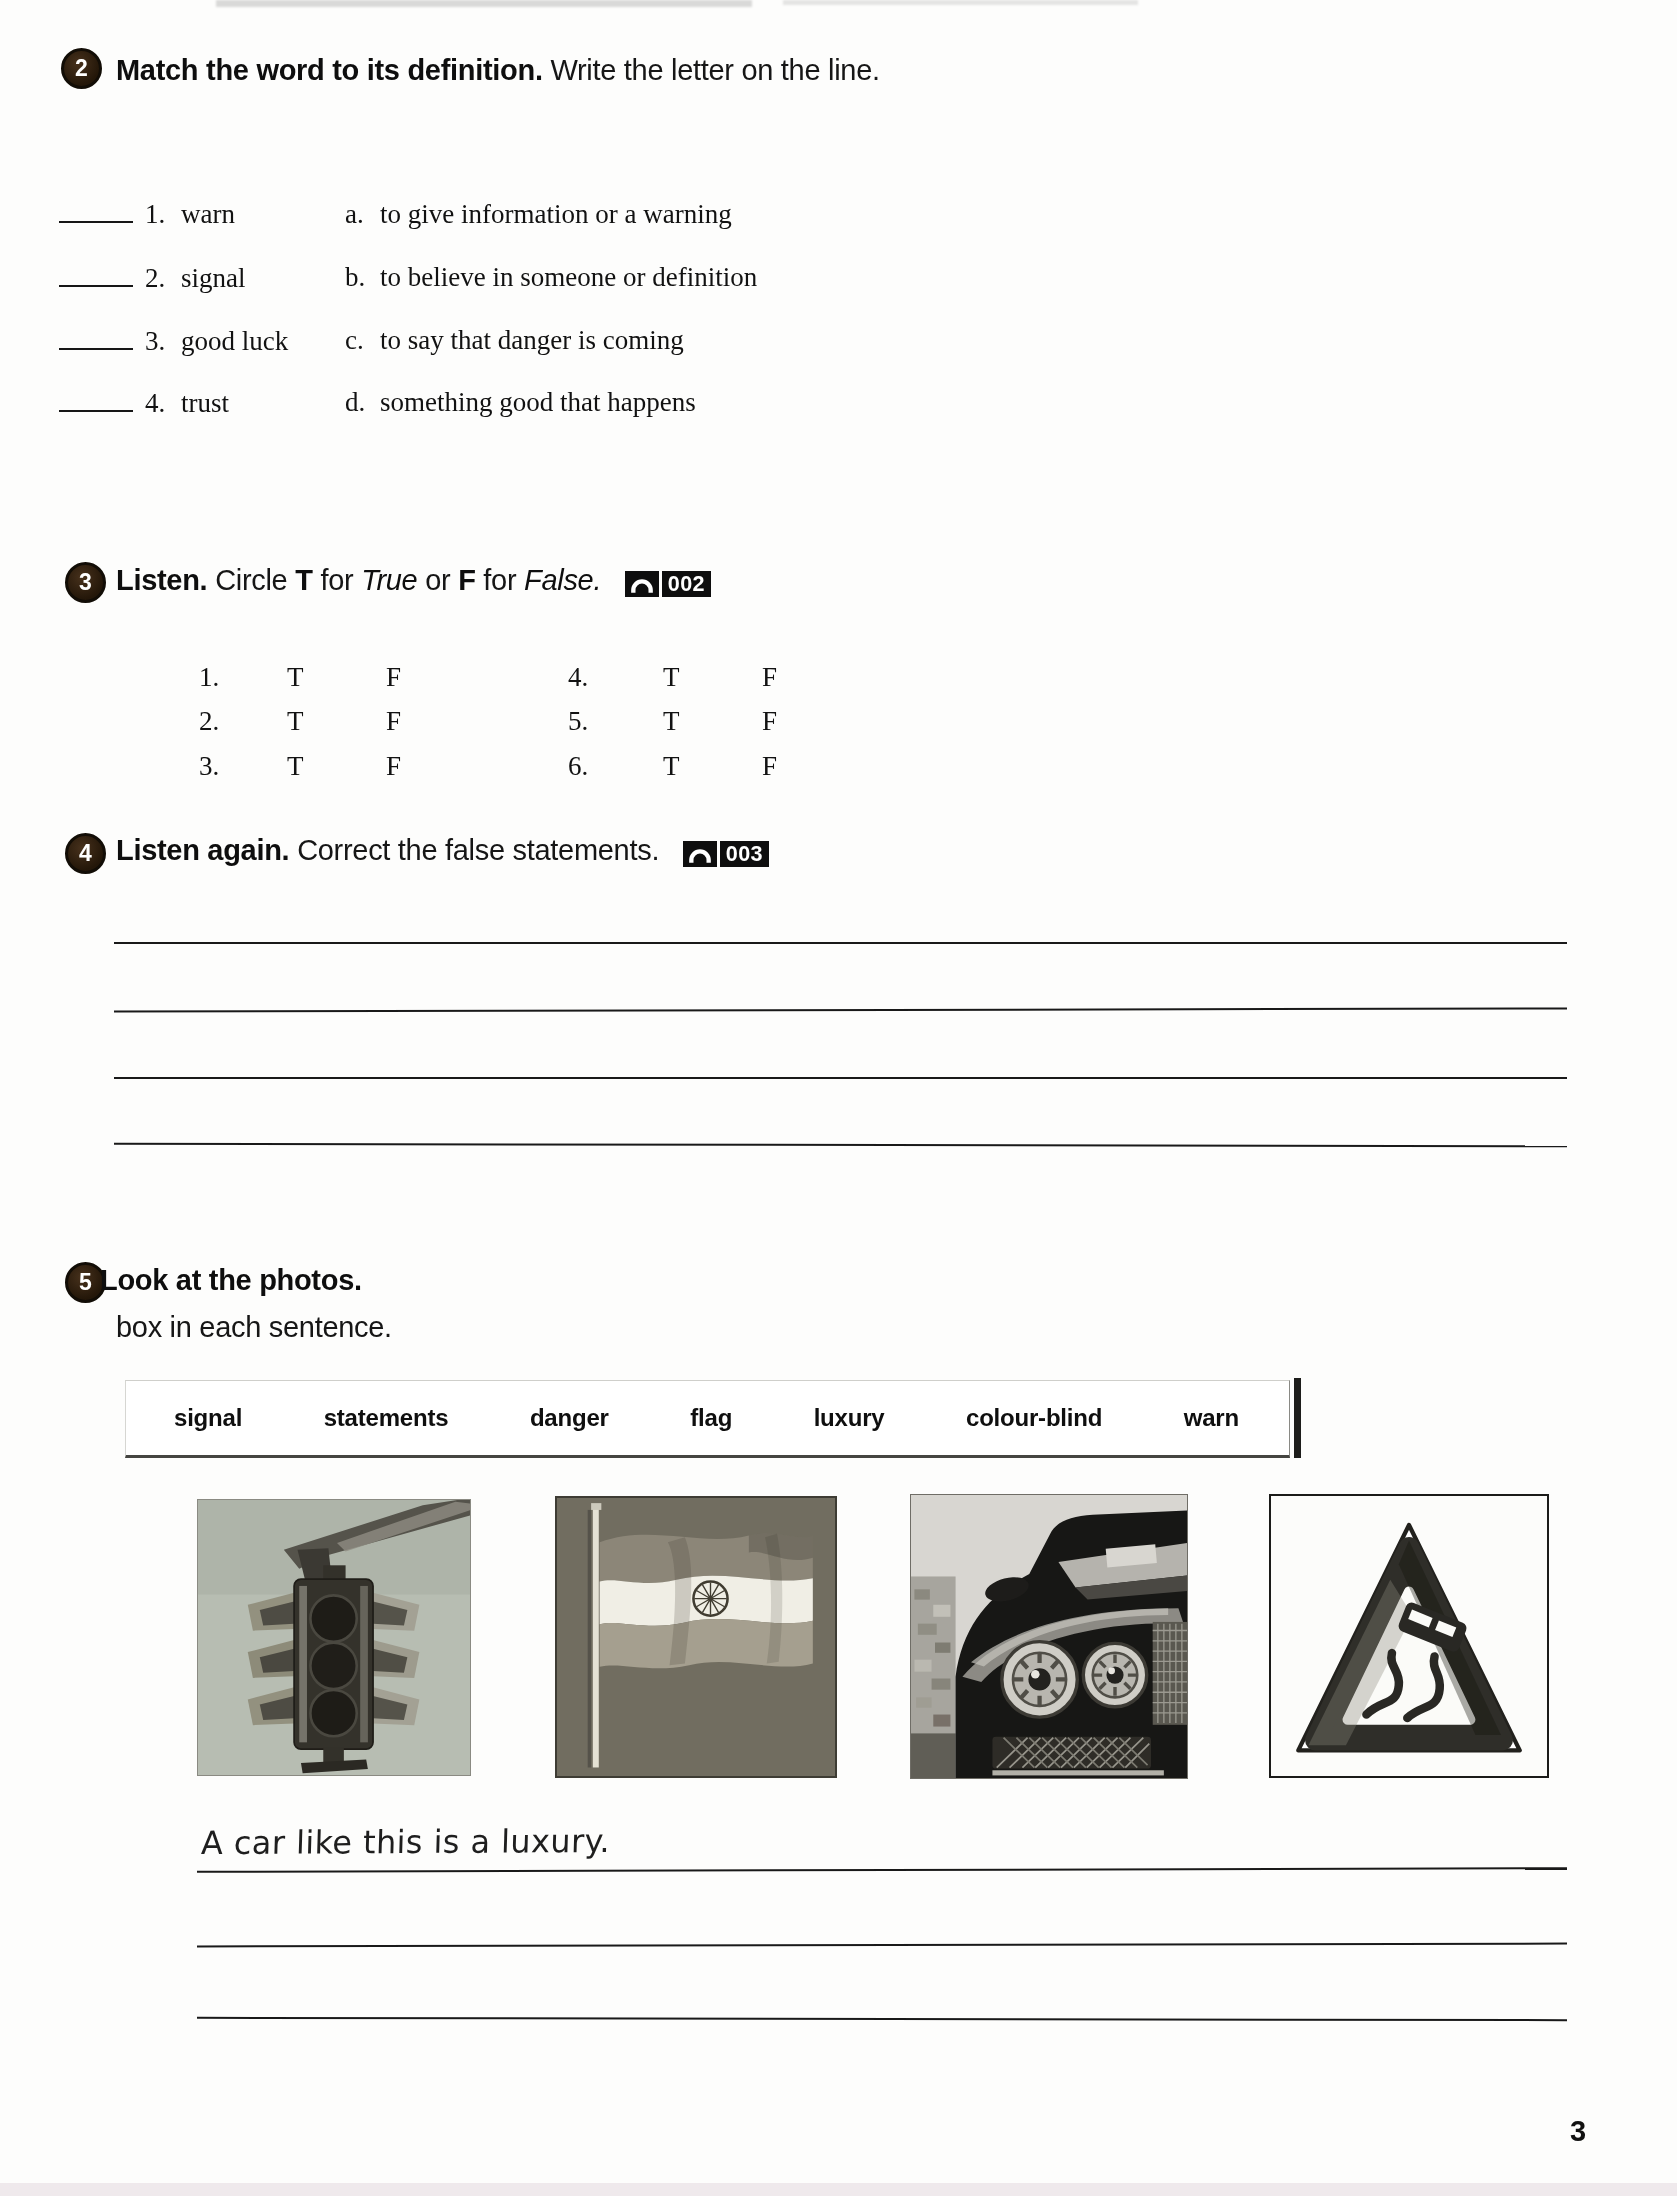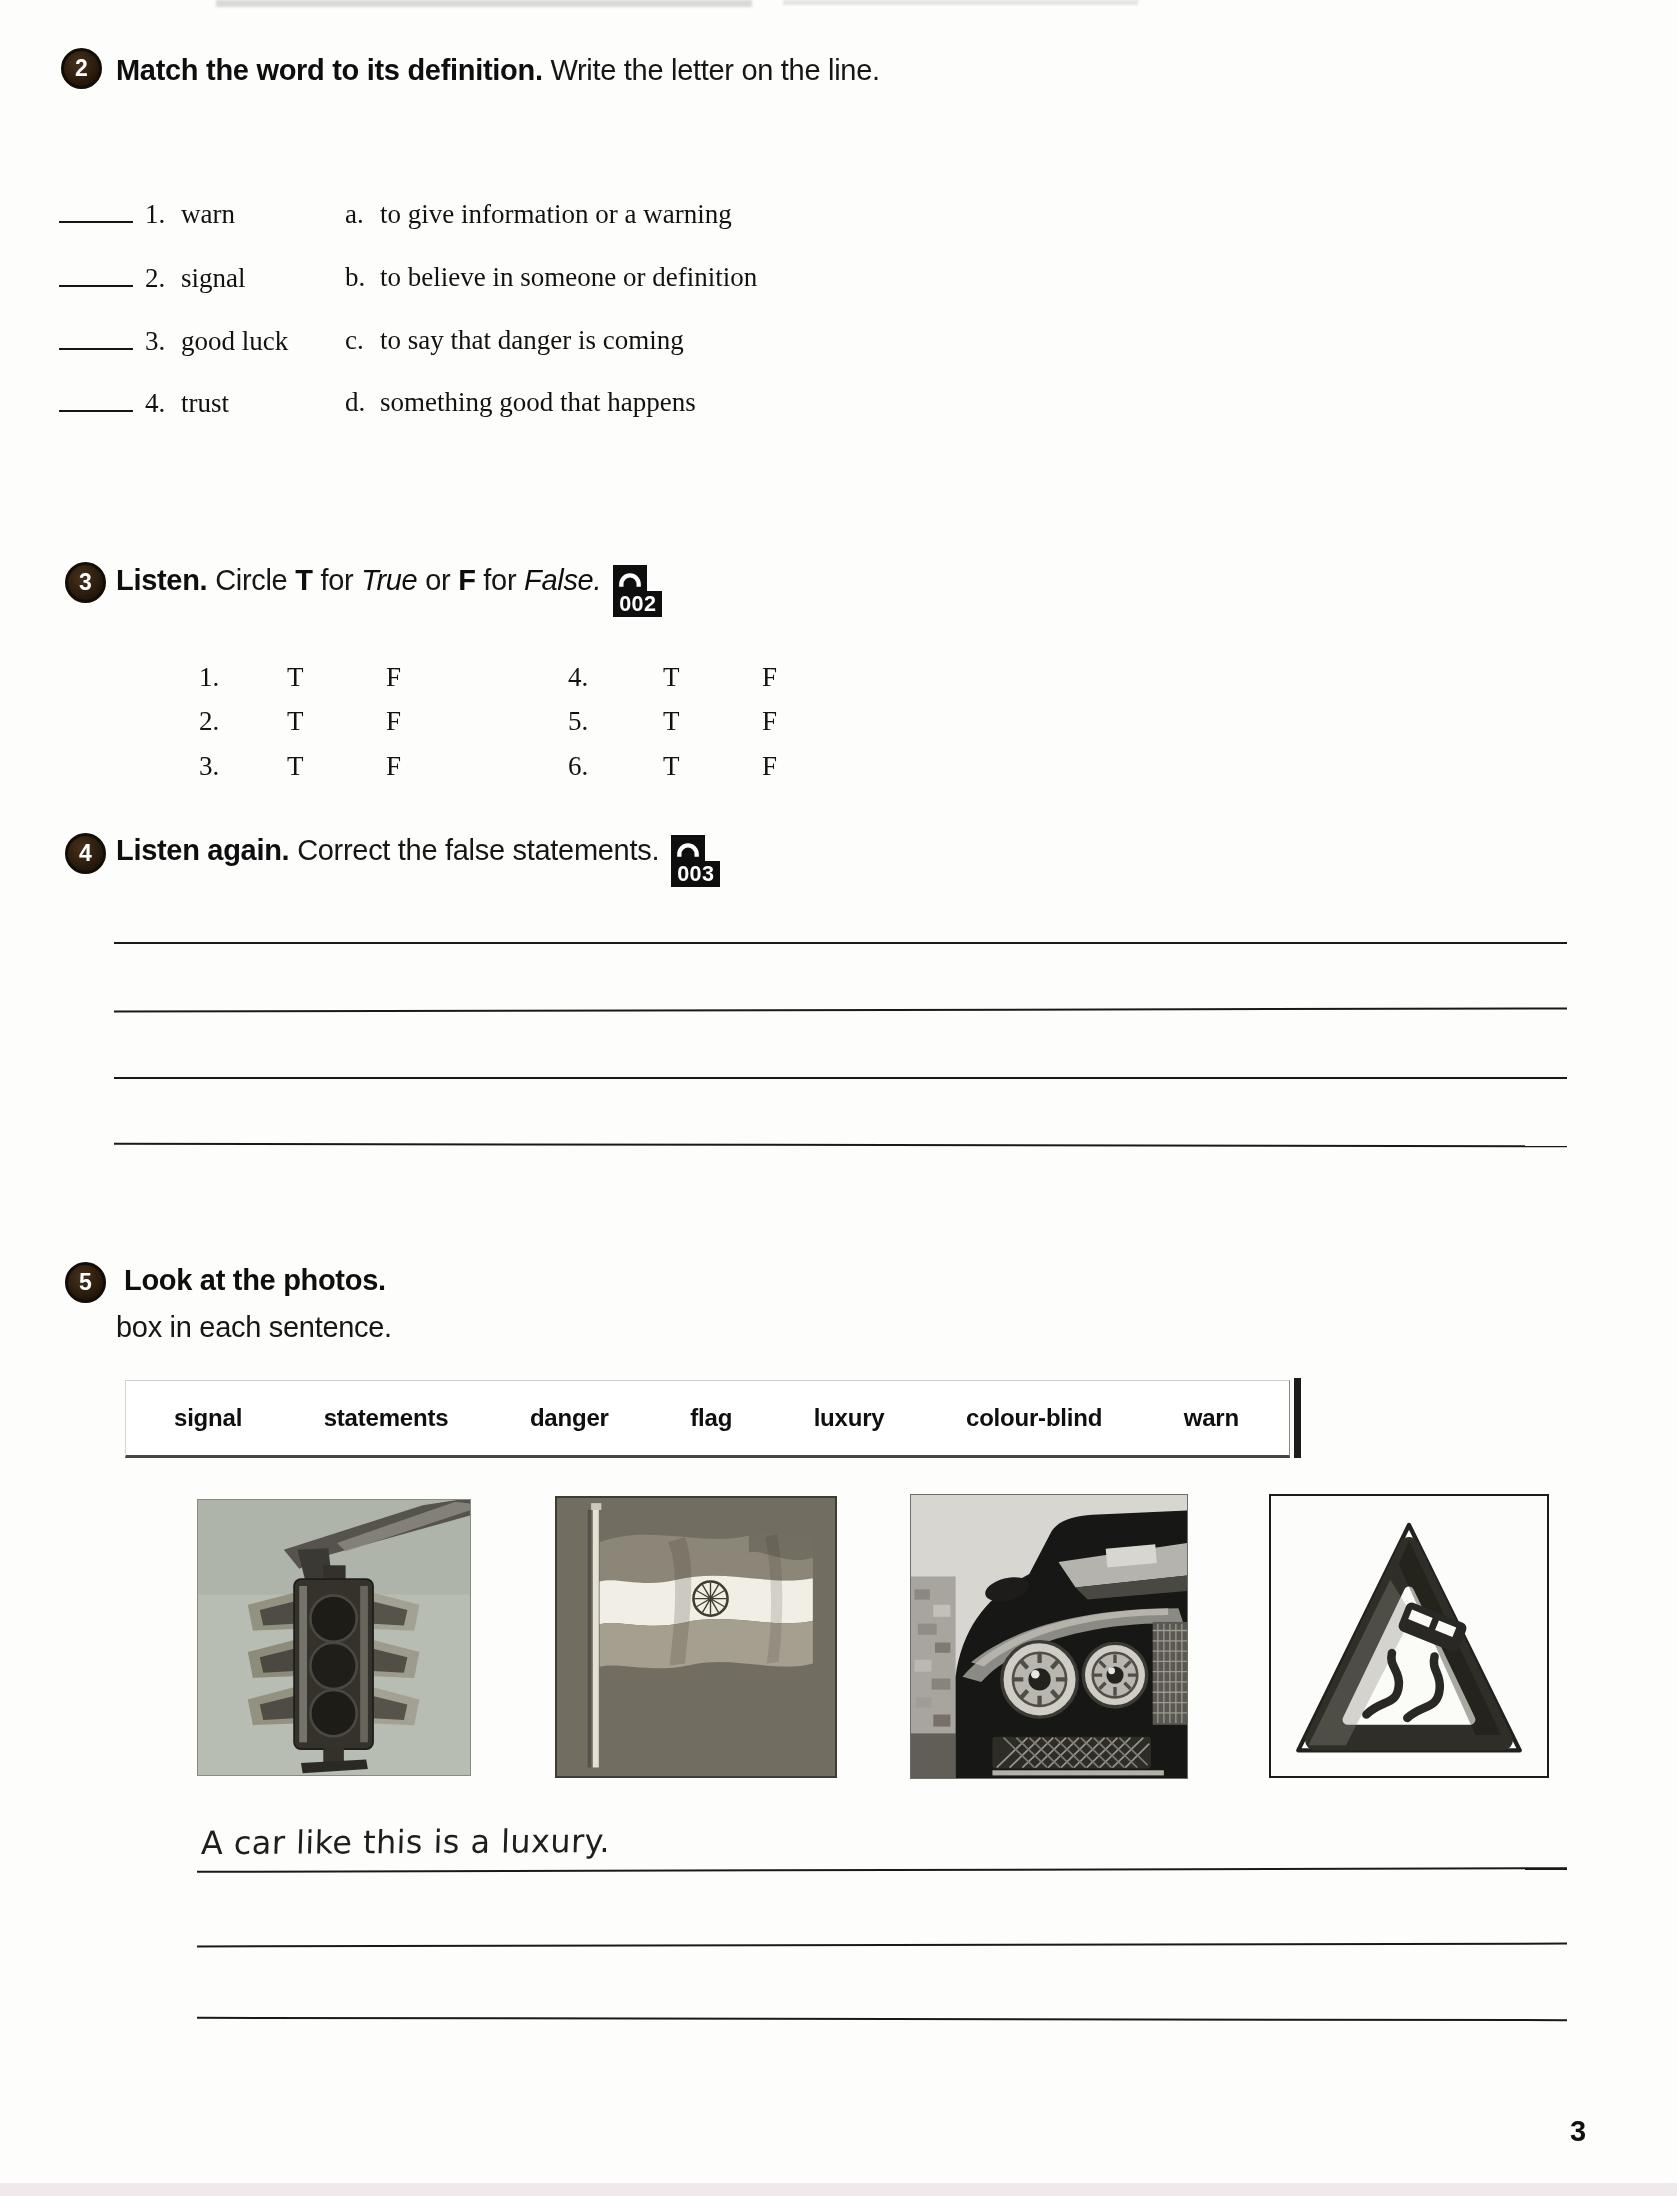--- a/index.html
+++ b/index.html
@@ -26,21 +26,21 @@
   
   .serif{font-family:"Liberation Serif","DejaVu Serif",serif;font-size:27px;color:#121212;}
   
   .match-row{display:flex;align-items:baseline;}
   .blank{display:inline-block;width:74px;height:26px;border-bottom:2.6px solid #161616;margin-right:12px;}
   .mnum{display:inline-block;width:36px;}
   
   .def-row{display:flex;}
   .dletter{display:inline-block;width:35px;}
   
-  .audio{display:inline-flex;align-items:flex-start;height:32px;margin-left:12px;flex-direction:column;}
+  .audio{display:inline-flex;align-items:flex-end;height:32px;margin-left:24px;}
   .audio .ear{width:34px;background:#0e0e0e;display:flex;align-items:flex-end;justify-content:center;margin-right:2.6px;}
   .audio .num{background:#0e0e0e;color:#fff;font-weight:bold;font-size:21.6px;
     display:flex;align-items:center;padding:0 6px;letter-spacing:0.4px;}
   
   .tfrow{display:flex;}
   .tfn{display:inline-block;width:88px;}
   .tfn2{display:inline-block;width:95px;}
   .tft{display:inline-block;width:99px;}
   
   .wline{height:0;border-top:2.6px solid #191919;}
@@ -176,21 +176,21 @@
   </div>
 
   <div class="abs wline" style="left:114px;top:942px;width:1453px;"></div>
   <div class="abs wline" style="left:114px;top:1009px;width:1453px;transform:rotate(-0.12deg);"></div>
   <div class="abs wline" style="left:114px;top:1077px;width:1453px;"></div>
   <div class="abs wline" style="left:114px;top:1144px;width:1453px;transform:rotate(0.1deg);"></div>
 
   <div class="abs badge" style="left:65px;top:1262px;">
     <span>5</span>
   </div>
-  <div class="abs hrow h" style="left:124px;top:1264px;"><span class="hb">Look at the photos.</span><span class="hreg"> </span></div>
+  <div class="abs hrow h" style="left:100px;top:1264px;"><span class="hb">Look at the photos.</span><span class="hreg"> </span></div>
   <div class="abs hrow h" style="left:116px;top:1311px;"><span class="hreg">box in each sentence.</span></div>
 
   <div class="abs wordbox" style="left:125px;top:1380px;width:1165px;height:78px;">
     <span>signal</span>
     <span>statements</span>
     <span>danger</span>
     <span>flag</span>
     <span>luxury</span>
     <span>colour-blind</span>
     <span>warn</span>

